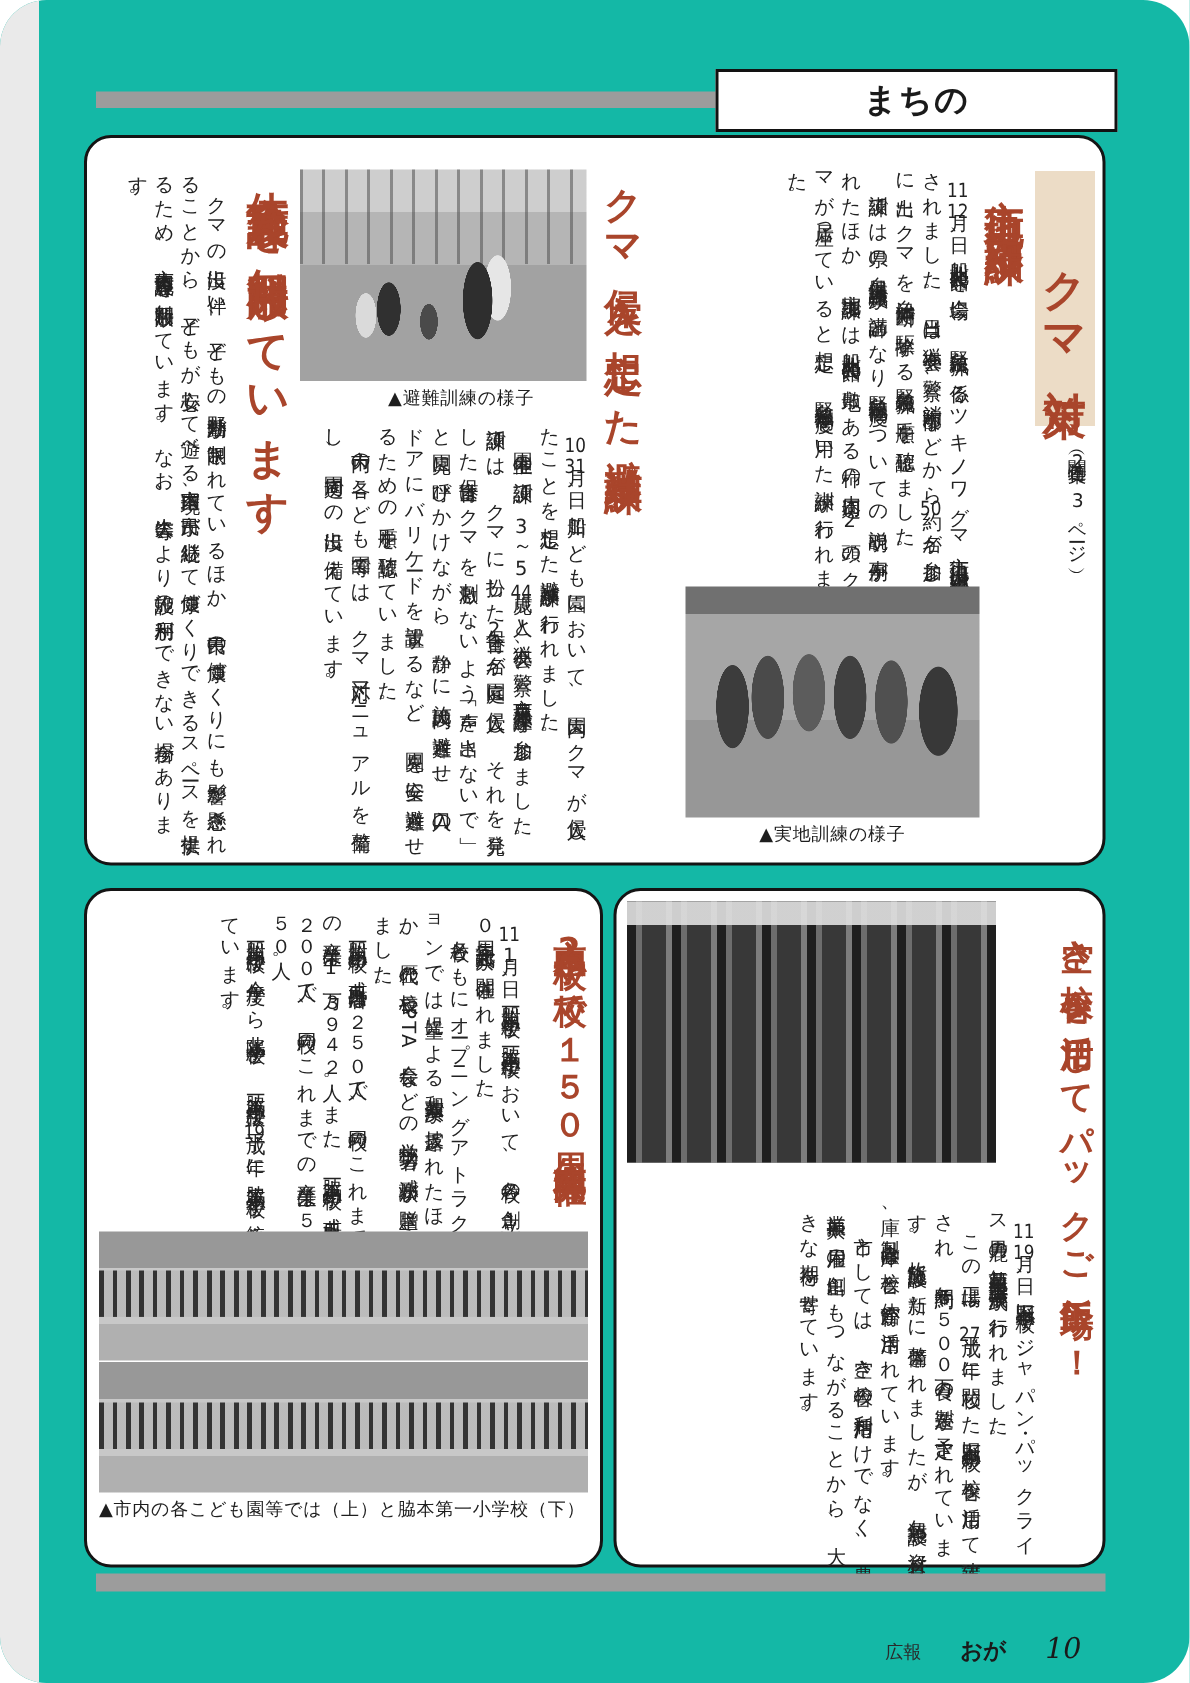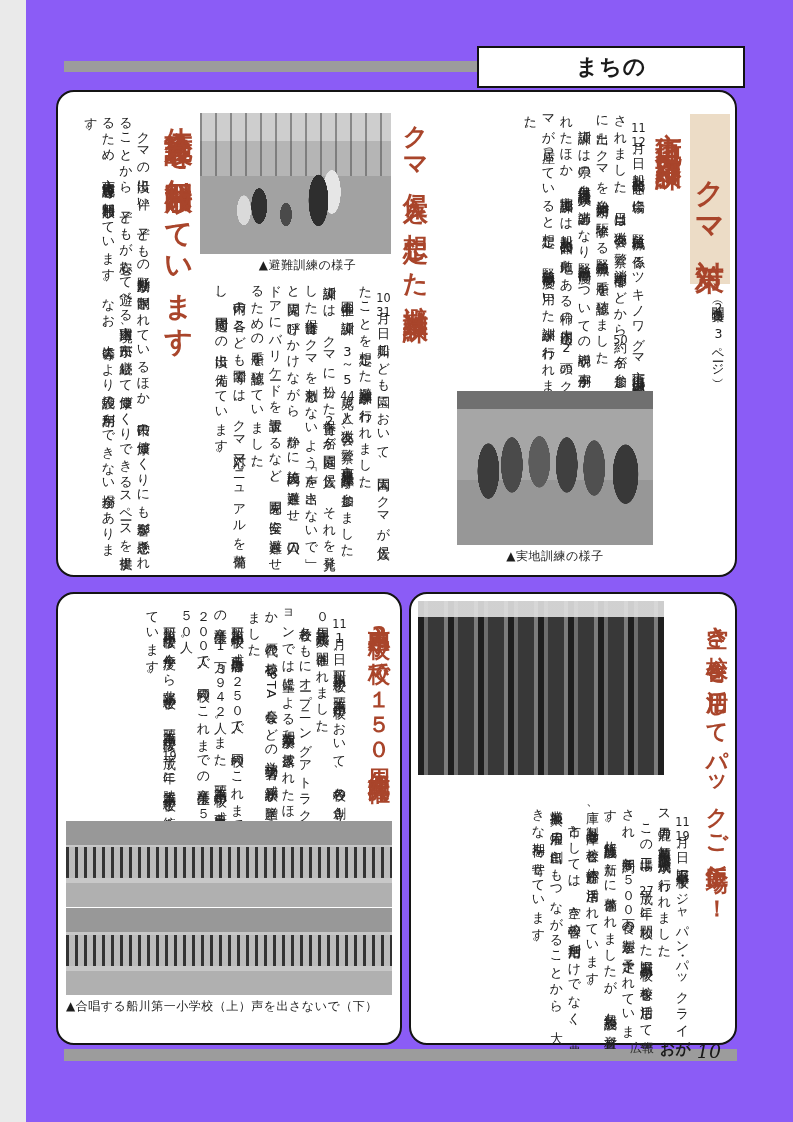--- a/index.html
+++ b/index.html
@@ -1,18 +1,18 @@
 <!DOCTYPE html>
 <html lang="ja"><head>
 <meta charset="utf-8">
 <style>
   html,body{margin:0;padding:0;background:#fff;}
   #page{
-    position:relative;width:793px;height:1122px;background:#8b5cf6;overflow:hidden;
-    font-family:"DejaVu Sans",sans-serif;color:#1e1e1e;
+    position:relative;width:793px;height:1122px;background:#14b8a6;overflow:hidden;
+    font-family:"DejaVu Sans",sans-serif;color:#1e1e1e;border-radius:31px;
   }
   .abs{position:absolute;}
   
   .page-edge{left:0;top:0;width:26px;height:1122px;background:#eaeaea;}
   
   .header-bar{left:64px;top:61px;width:414px;height:11px;background:#9c9c9c;}
   .header-box{
     left:477px;top:46px;width:268px;height:42px;background:#fff;border:2.5px solid #121212;
     display:flex;align-items:center;justify-content:center;gap:9px;box-sizing:border-box;
   }
@@ -64,21 +64,21 @@
       repeating-linear-gradient(90deg, #1f1f1f 0 6px, #6d6d6d 6px 10px, #383838 10px 26px, #7d7d7d 26px 30px),
       linear-gradient(#555 0 60%, #2c2c2c 60% 100%);
   }
   .photo-gym{
     background:
       repeating-linear-gradient(90deg, rgba(25,25,25,.85) 0 3px, rgba(150,150,150,.25) 3px 9px) 0 48%/100% 36% no-repeat,
       linear-gradient(#989898 0 28%, #c8c8c8 28% 72%, #b0b0b0 72% 100%);
   }
   
   .footer-bar{left:64px;top:1049px;width:673px;height:12px;background:#9c9c9c;}
-  .footer-text{right:72px;top:1040px;display:flex;align-items:flex-start;gap:6px;}
+  .footer-text{right:72px;top:1088px;display:flex;align-items:flex-end;gap:26px;}
   .footer-pub{font-size:12px;color:#2a2a2a;}
   .footer-name{font-size:15px;font-weight:bold;color:#1a1a1a;}
   .footer-page{font-size:19px;font-style:italic;font-family:"DejaVu Serif",serif;color:#1a1a1a;}
 </style>
 </head>
 <body>
 
 <div id="page">
 
   <div class="abs page-edge"></div>
@@ -110,21 +110,21 @@
   </div>
 
   <div class="abs frame bl-box">
     <div class="abs vh vt" style="left:294px;top:14px;width:42px;height:428px;font-size:22px;letter-spacing:3px;font-weight:bold;color:#a9452b;">市内小学校<span class="tcy">2</span>校で１５０周年式典開催</div>
     <div class="abs vt" style="left:6px;top:8px;width:284px;height:234px;font-size:13px;letter-spacing:1.5px;line-height:17px;">　<span class="tcy">11</span>月<span class="tcy">1</span>日、船川第一小学校と脇本第一小学校において、各校の創立１５０周年記念式典が開催されました。
 　各校ともにオープニングアトラクションでは児童による和太鼓演奏が披露されたほか、歴代の校長やPTA会長などの学校功労者へ感謝状が贈呈されました。
 　船川第一小学校の式典出席者は２５０人で、同校のこれまでの卒業生は<span class="tcy">1</span>万３９４２人。また、脇本第一小学校の式典出席者は２００人で、同校のこれまでの卒業生は５７５０人。
 　船川第一小学校は今年度から北陽小学校と、脇本第一小学校は平成<span class="tcy">19</span>年に脇本第二小学校と統合しています。</div>
     <div class="abs photo photo-gym" style="left:8px;top:227px;width:326px;height:86px;"></div>
     <div class="abs photo photo-gym" style="left:8px;top:314px;width:326px;height:87px;"></div>
-    <div class="abs caption" style="left:8px;top:404px;width:330px;">▲合唱する船川第一小学校（上）声を出さないで（下）</div>
+    <div class="abs caption" style="left:8px;top:404px;width:330px;">▲市内の各こども園等では（上）と脇本第一小学校（下）</div>
   </div>
 
   <div class="abs frame br-box">
     <div class="abs vh vt" style="left:281px;top:14px;width:40px;height:430px;font-size:22px;letter-spacing:3px;font-weight:bold;color:#a9452b;">空き校舎を活用してパックご飯工場へ！</div>
     <div class="abs photo photo-warehouse" style="left:7px;top:7px;width:246px;height:174px;"></div>
     <div class="abs vt body-text" style="left:4px;top:206px;width:276px;height:236px;">　<span class="tcy">11</span>月<span class="tcy">19</span>日、旧野石小学校でジャパン・パックライス男鹿の無菌包装米飯工場落成式が行われました。
 　この工場は、平成<span class="tcy">27</span>年に閉校した旧野石小学校の校舎を活用して建設され、年間約５５００万食の製造が予定されています。炊飯施設は新たに整備されましたが、包装施設や資材倉庫、製品倉庫は校舎と体育館が活用されています。
 　市としては、空き校舎の利活用だけでなく、農業振興や雇用の創出にもつながることから、大きな期待を寄せています。</div>
   </div>
 

